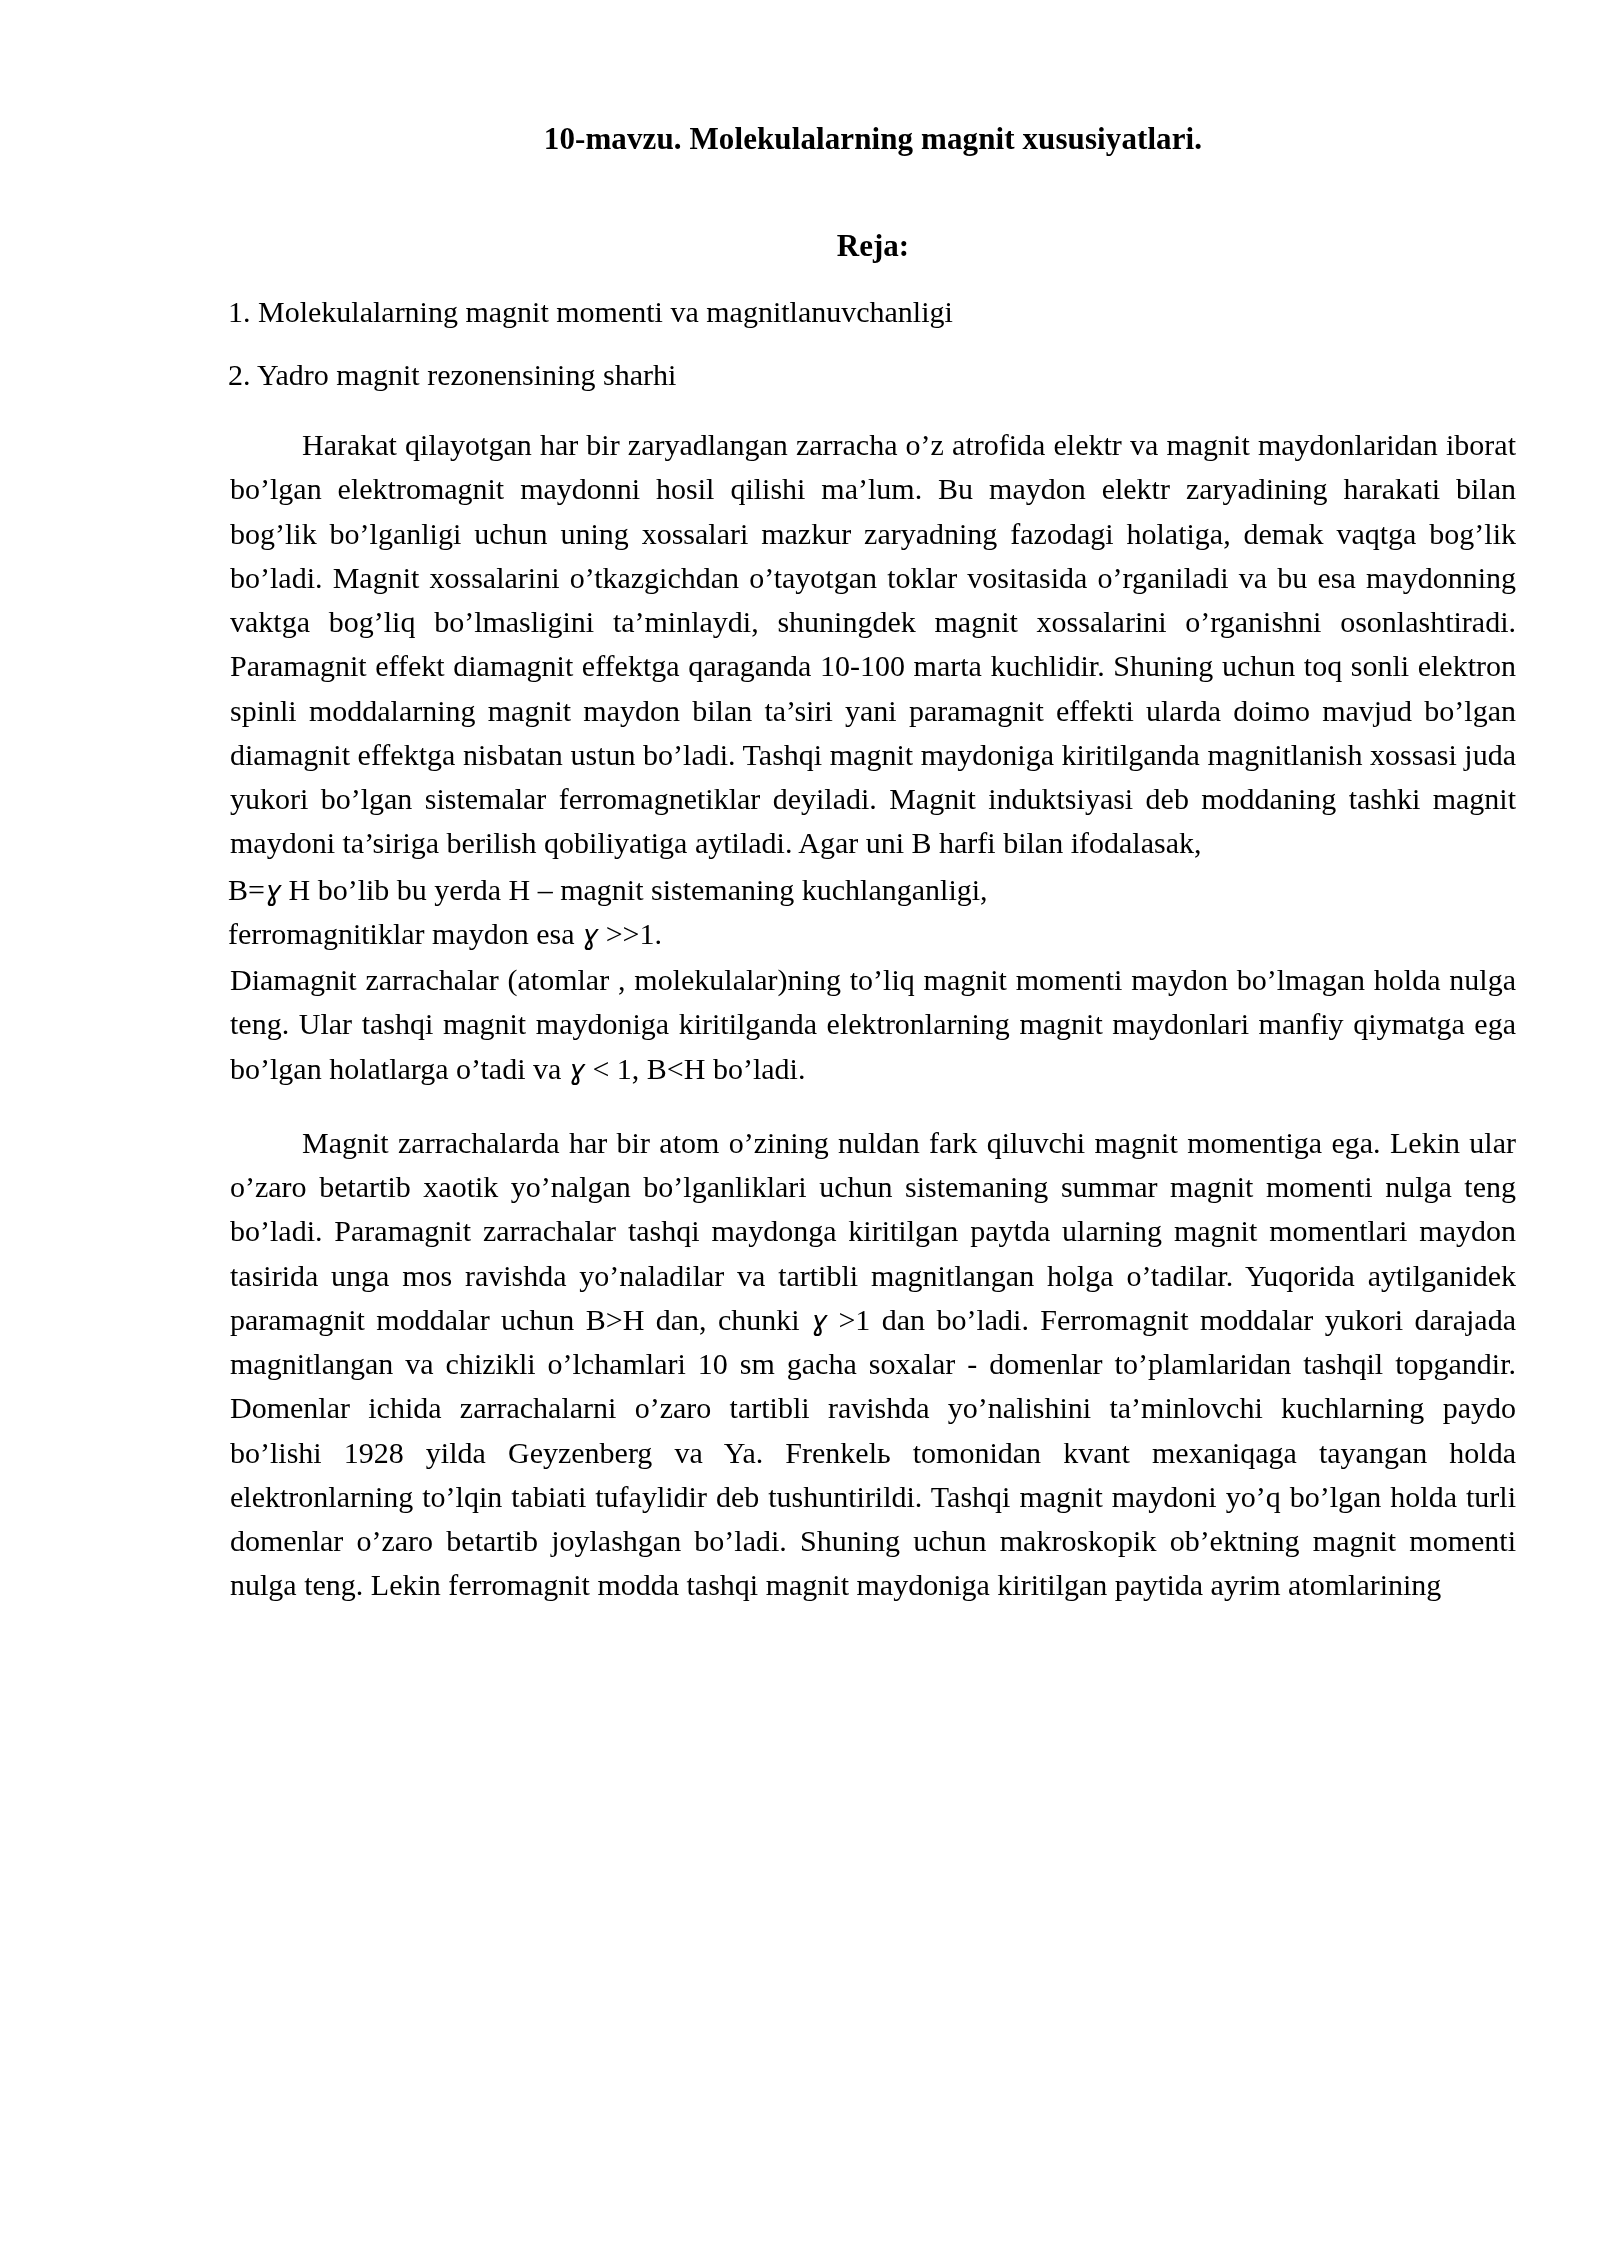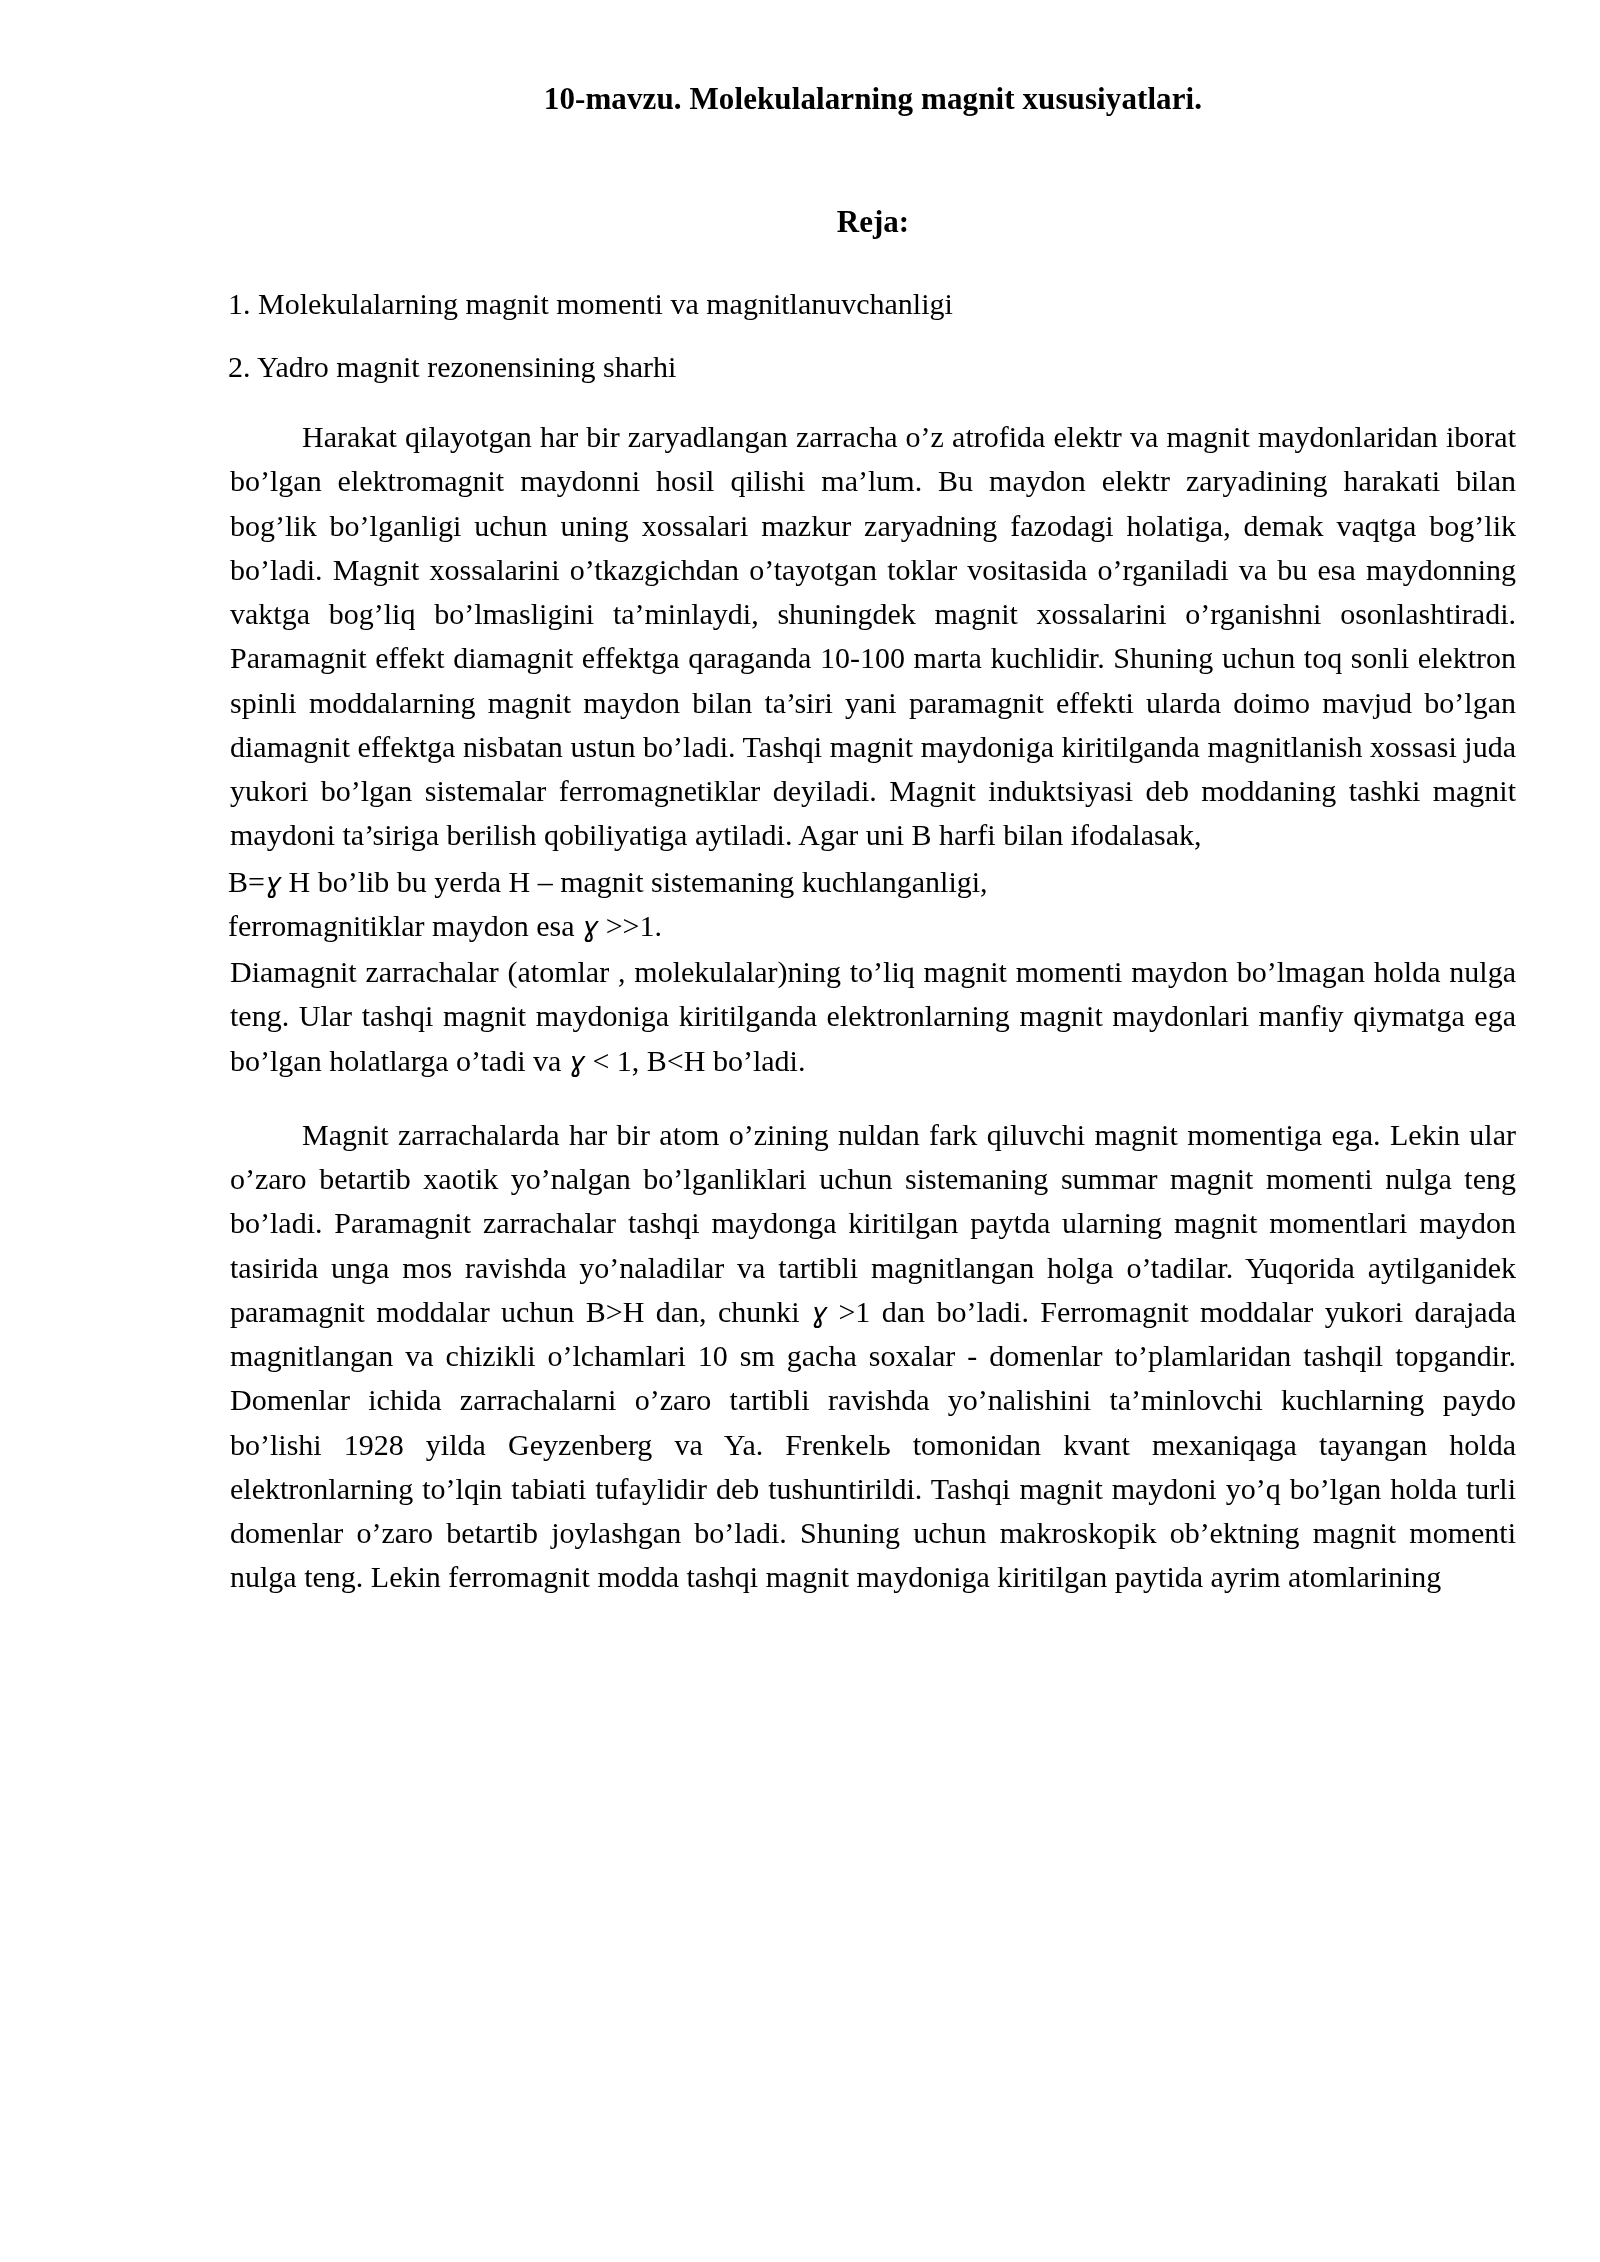--- a/index.html
+++ b/index.html
@@ -26,30 +26,30 @@
     position: absolute;
     left: 228px;
     top: 0;
     width: 1290px;
   }
   .doc-title {
     text-align: center;
     font-weight: bold;
     font-size: 31px;
     line-height: 1.2;
-    margin: 8px;
-    padding-top: 72px;
+    margin: 0;
+    padding-top: 120px;
     letter-spacing: 0.1px;
   }
   .reja-heading {
     text-align: center;
     font-weight: bold;
     font-size: 31px;
     line-height: 1.2;
-    margin: 16px;
+    margin: 0;
     padding-top: 70px;
   }
   .reja-item {
     font-size: 30px;
     line-height: 1.48;
     margin: 0;
     padding-top: 18px;
     text-align: left;
   }
   .reja-item.first {

